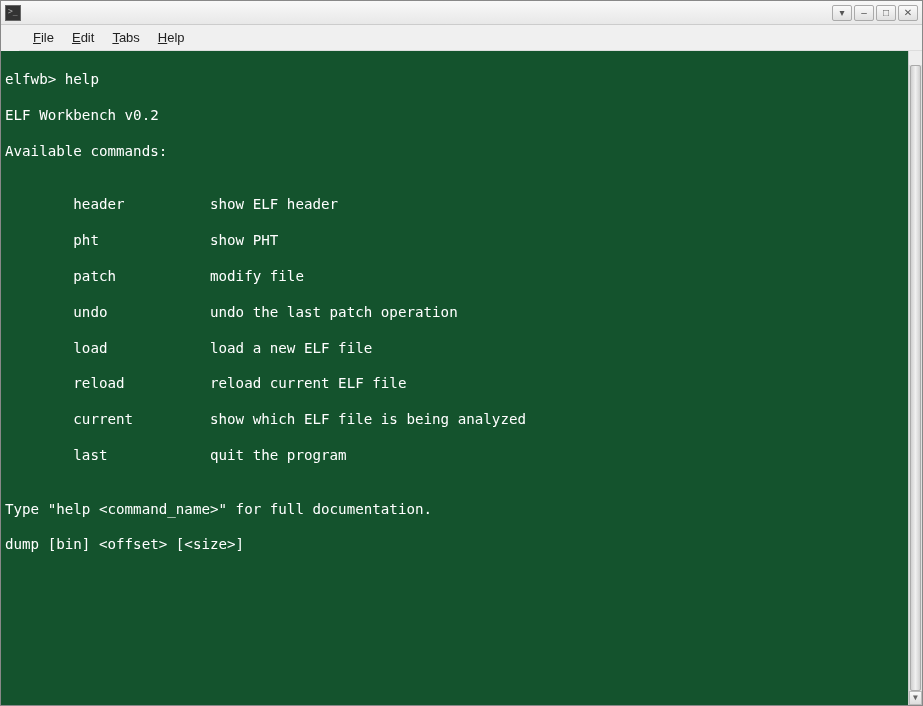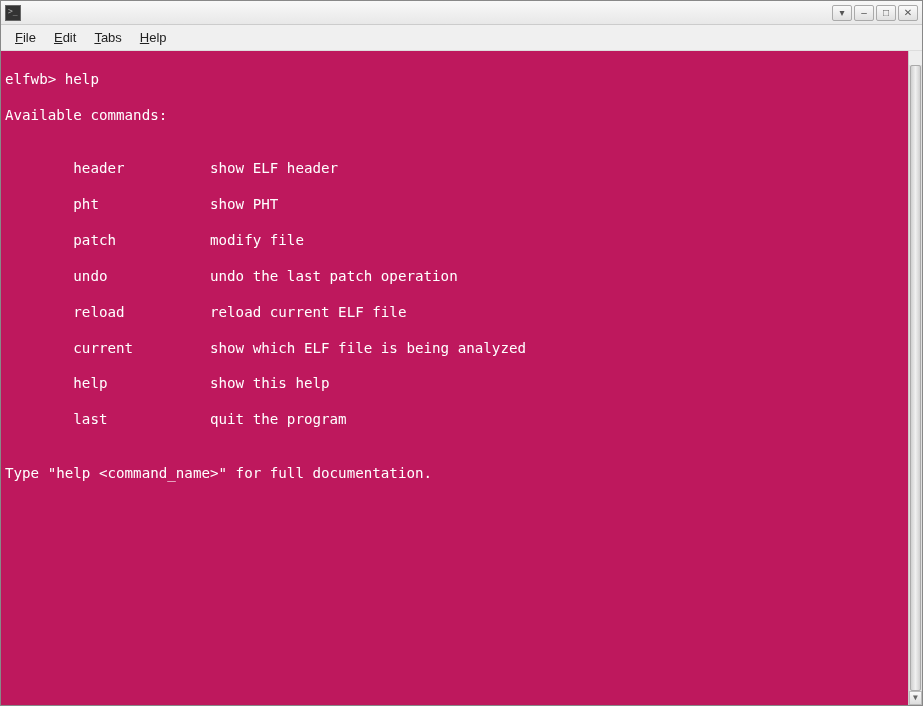--- a/index.html
+++ b/index.html
@@ -62,31 +62,32 @@
       cursor: pointer;
     }
     .menubar {
       height: 26px;
       background: #f0f0f0;
       border-bottom: 1px solid #ddd;
       display: flex;
       align-items: center;
       padding: 0 6px;
       gap: 2px;
+      margin-left: 18px;
     }
     .menu-item {
       padding: 3px 8px;
       font-size: 13px;
       color: #222;
       cursor: pointer;
     }
     .menu-item .underline { text-decoration: underline; }
     .terminal {
       flex: 1;
-      background: #be185d;
+      background: #14532d;
       color: #fff;
       font-family: 'DejaVu Sans Mono', 'Liberation Mono', 'Consolas', monospace;
       font-size: 14.2px;
       line-height: 17.9px;
       padding: 2px 4px;
       overflow: hidden;
       white-space: pre;
       position: relative;
     }
     .scrollbar {
@@ -145,32 +146,34 @@
 
   <div class="menubar">
     <div class="menu-item"><span class="underline">F</span><span>ile</span></div>
     <div class="menu-item"><span class="underline">E</span><span>dit</span></div>
     <div class="menu-item"><span class="underline">T</span><span>abs</span></div>
     <div class="menu-item"><span class="underline">H</span><span>elp</span></div>
   </div>
 
   <div class="terminal">
 <span class="tline">elfwb&gt; help</span>
+<span class="tline">ELF Workbench v0.2</span>
 <span class="tline">Available commands:</span>
 <span class="tline"></span>
 <span class="tline">        header          show ELF header</span>
 <span class="tline">        pht             show PHT</span>
 <span class="tline">        patch           modify file</span>
 <span class="tline">        undo            undo the last patch operation</span>
+<span class="tline">        load            load a new ELF file</span>
 <span class="tline">        reload          reload current ELF file</span>
 <span class="tline">        current         show which ELF file is being analyzed</span>
-<span class="tline">        help            show this help</span>
 <span class="tline">        last            quit the program</span>
 <span class="tline"></span>
 <span class="tline">Type "help &lt;command_name&gt;" for full documentation.</span>
+<span class="tline">dump [bin] &lt;offset&gt; [&lt;size&gt;]</span>
 <span class="tline"></span>
 
 
 
 
 
 <span class="tline"></span>
 
 <span class="tline"></span>
 

